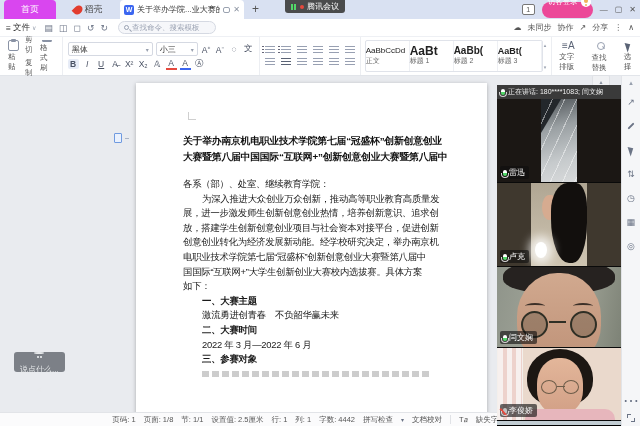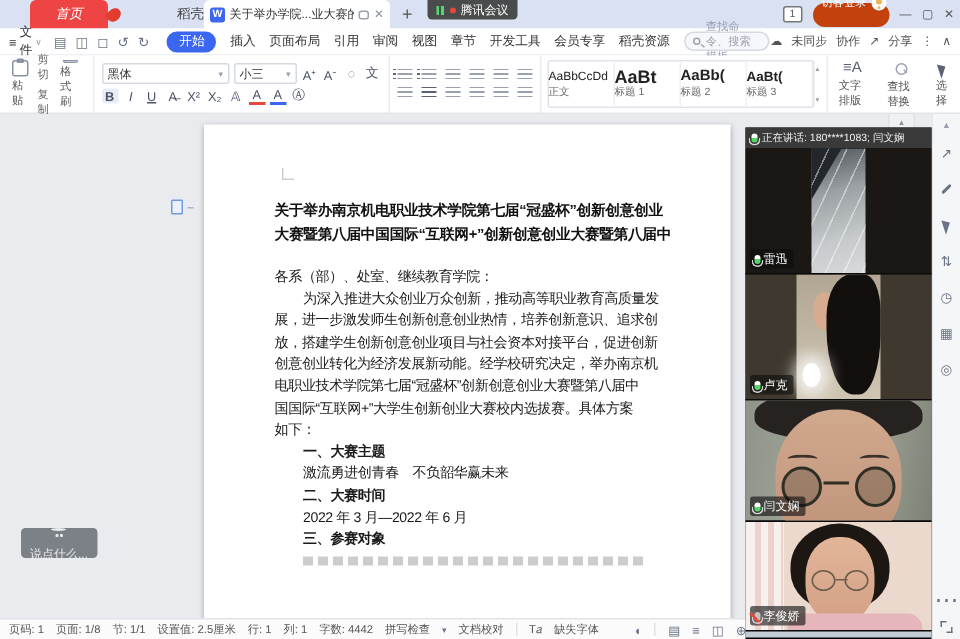--- a/index.html
+++ b/index.html
@@ -1,35 +1,35 @@
 <!DOCTYPE html>
 <html><head>
 <meta charset="utf-8">
 <style>
   * { margin:0; padding:0; box-sizing:border-box; }
   body { font-family:"Liberation Sans", sans-serif; }
   .app { position:relative; width:640px; height:426px; background:#fff; overflow:hidden; font-family:"Liberation Sans",sans-serif; }
 
   
   .tabbar { position:absolute; left:0; top:0; width:640px; height:19px; background:#d9e1f2; display:flex; align-items:flex-end; }
-  .tab-home { margin-left:20px; width:52px; height:19px; background:#ef4444; color:#fff; font-size:9px; display:flex; align-items:center; justify-content:center; border-radius:4px 4px 0 0;font-style:italic; }
-  .tab-docer { width:64px; height:19px; display:flex; align-items:center; justify-content:space-between; gap:3px; font-size:9px; color:#444; }
+  .tab-home { margin-left:4px; width:52px; height:19px; background:#d946ef; color:#fff; font-size:9px; display:flex; align-items:center; justify-content:center; border-radius:4px 4px 0 0; }
+  .tab-docer { width:64px; height:19px; display:flex; align-items:center; justify-content:center; gap:3px; font-size:9px; color:#444; }
   .docer-flame { width:8px; height:10px; background:#e23c2e; border-radius:50% 50% 50% 0; transform:rotate(45deg); }
   .tab-doc { width:124px; height:19px; background:#fff; border-radius:4px 4px 0 0; display:flex; align-items:center; padding:0 4px; gap:3px; }
   .wps-ic { width:10px; height:10px; background:#3b66f0; color:#fff; font-size:7px; font-weight:bold; border-radius:2px; display:flex; align-items:center; justify-content:center; flex:none; }
   .tab-doc-title { font-size:8px; color:#333; white-space:nowrap; overflow:hidden; flex:1; }
   .bubble-ic { width:7px; height:6px; border:1px solid #9aa2b0; border-radius:2px; flex:none; }
   .tab-x { font-size:8px; color:#8a92a0; flex:none; }
   .tab-plus { font-size:12px; color:#555; margin-left:8px; line-height:19px; }
   .meet-overlay { position:absolute; left:285px; top:0; height:13px; background:rgba(66,66,66,.95); color:#fff; font-size:8px; display:flex; align-items:center; gap:3px; padding:0 6px; border-radius:0 0 3px 3px; }
   .sig { display:inline-block; width:6px; height:6px; background:linear-gradient(90deg,#52d869 0 2px,transparent 2px 3px,#52d869 3px 5px,transparent 5px); }
   .reddot { width:4px; height:4px; border-radius:50%; background:#e5493d; }
   .tab-right { position:absolute; right:4px; top:2px; height:15px; display:flex; align-items:center; gap:7px; }
   .win1 { width:13px; height:11px; border:1px solid #777; border-radius:2px; font-size:7px; color:#555; display:flex; align-items:center; justify-content:center; background:#fff; }
-  .login { height:13px; background:#c2410c; border-radius:8px; color:#fff; font-size:7.5px; display:flex; align-items:center; padding:0 2px 16px 6px; gap:3px;font-family:Liberation Serif, serif; }
+  .login { height:13px; background:#ec4899; border-radius:8px; color:#fff; font-size:7.5px; display:flex; align-items:center; padding:0 2px 16px 6px; gap:3px;font-family:Liberation Serif, serif; }
   .avatar { width:10px; height:10px; background:#fff; border-radius:50%; position:relative; }
   .avatar:after{ content:""; position:absolute; left:3px; top:2px; width:4px; height:4px; background:#f0b35a; border-radius:50%; box-shadow:0 4px 0 -1px #f0b35a; }
   .winbtn { font-size:8px; color:#555; }
 
   
   .menubar { position:absolute; left:0; top:19px; width:640px; height:18px; background:#fff; display:flex; align-items:center; font-size:8.5px; color:#333; border-bottom:1px solid #eef0f4; }
   .file-group { display:flex; align-items:center; gap:2px; margin-left:6px; }
   .qat { display:flex; align-items:center; gap:6px; margin-left:8px; color:#6b7486; font-size:9px; }
   .menu-tabs { display:flex; align-items:center; gap:9px; margin-left:12px; white-space:nowrap; }
   .mt-active { background:#3b66f0; color:#fff; border-radius:8px; padding:1px 8px; }
@@ -83,21 +83,21 @@
   .ind { padding-left:19px; }
   .hd { font-weight:bold; }
   .smudge { margin-left:19px; margin-top:4px; width:228px; height:6px; opacity:.5;
     background:repeating-linear-gradient(90deg,#9a9a9a 0 7px, transparent 7px 10px); }
   .cmt-pill { position:absolute; left:14px; top:276px; height:20px; background:rgba(108,113,121,.88); border-radius:3px; display:flex; align-items:center; gap:5px; padding:0 6px; color:#e8eaec; font-size:8px;flex-direction:column; }
   .smiley { width:10px; height:10px; border-radius:50%; border:1px solid #e8eaec; position:relative; }
   .smiley:after { content:""; position:absolute; left:2px; top:3px; width:1.5px; height:1.5px; background:#e8eaec; border-radius:50%; box-shadow:3px 0 0 #e8eaec; }
   .pill-div { width:1px; height:12px; background:rgba(255,255,255,.35); }
 
   
-  .statusbar { position:absolute; left:0; bottom:0; width:640px; height:14px; background:#fbfbfc; border-top:1px solid #e2e4e8; display:flex; align-items:center; gap:8px; padding:0 6px; font-size:7.5px; color:#555; white-space:nowrap; z-index:1; }
+  .statusbar { position:absolute; left:0; bottom:0; width:640px; height:14px; background:#fbfbfc; border-top:1px solid #e2e4e8; display:flex; align-items:center; gap:8px; padding:0 20px; font-size:7.5px; color:#555; white-space:nowrap; z-index:1;justify-content:flex-end; }
   .sb-sep { width:1px; height:9px; background:#e0e2e6; }
   .sb-ic { font-size:8.5px; color:#6b7486; }
   .i-pen { width:8px; height:2px; background:#6b7486; border-radius:1px; transform:rotate(-45deg); }
 
   
   .rightstrip { position:absolute; right:0; top:76px; width:19px; height:350px; background:#f5f6f8; border-left:1px solid #e2e4e8; z-index:2; display:flex; flex-direction:column; align-items:center; }
   .rs-ic { font-size:9px; color:#6b7486; height:24px; display:flex; align-items:center; }
   .rs-top { height:14px; font-size:7px; color:#98a0ae; display:flex; align-items:center; }
   .rs-bottom { margin-top:auto; display:flex; flex-direction:column; align-items:center; gap:4px; padding-bottom:4px; color:#6b7486; }
   .i-expand { width:8px; height:8px; position:relative; }
@@ -180,32 +180,20 @@
       <span>文件</span>
       <span style="font-size:6px;color:#98a0ae">∨</span>
     </div>
     <div class="qat">
       <span>▤</span>
       <span>◫</span>
       <span>◻</span>
       <span>↺</span>
       <span>↻</span>
     </div>
-    <div class="menu-tabs">
-      <span class="mt-active">开始</span>
-      <span>插入</span>
-      <span>页面布局</span>
-      <span>引用</span>
-      <span>审阅</span>
-      <span>视图</span>
-      <span>章节</span>
-      <span>开发工具</span>
-      <span>会员专享</span>
-      <span>稻壳资源</span>
-    </div>
     <div class="searchbox">
       <span class="i-mag"></span>
       <span>查找命令、搜索模板</span>
     </div>
     <div class="menu-right">
       <span>☁</span>
       <span>未同步</span>
       <span>协作</span>
       <span>↗</span>
       <span>分享</span>

